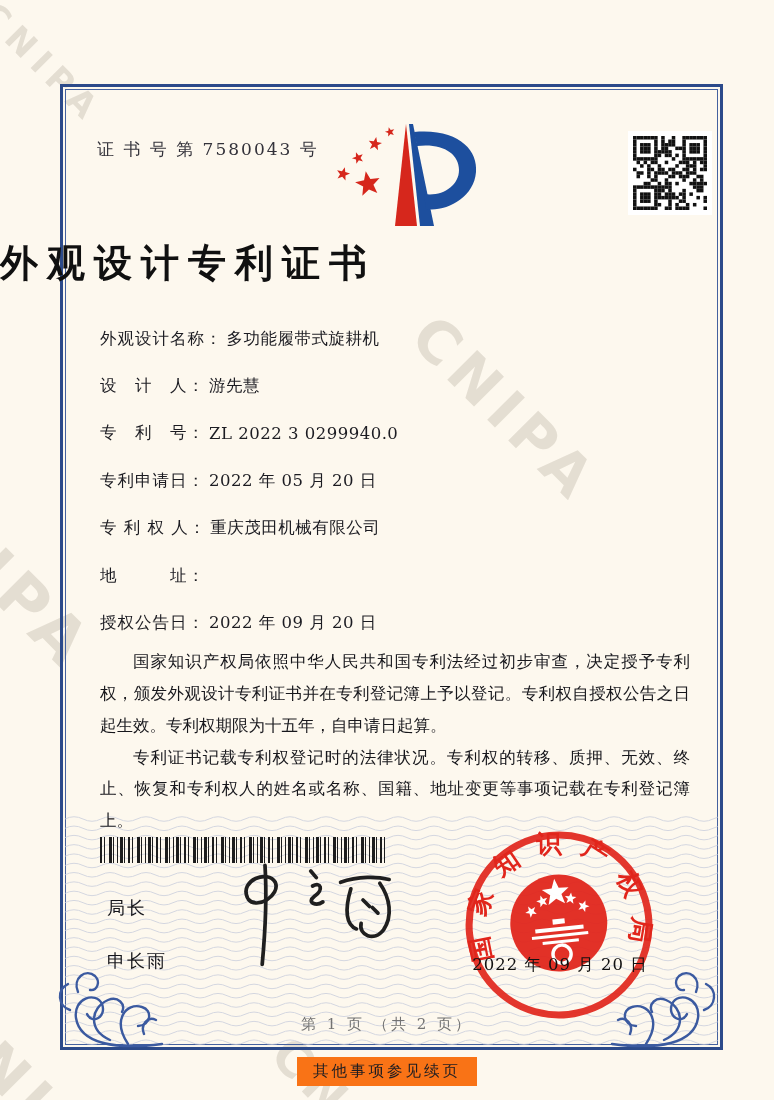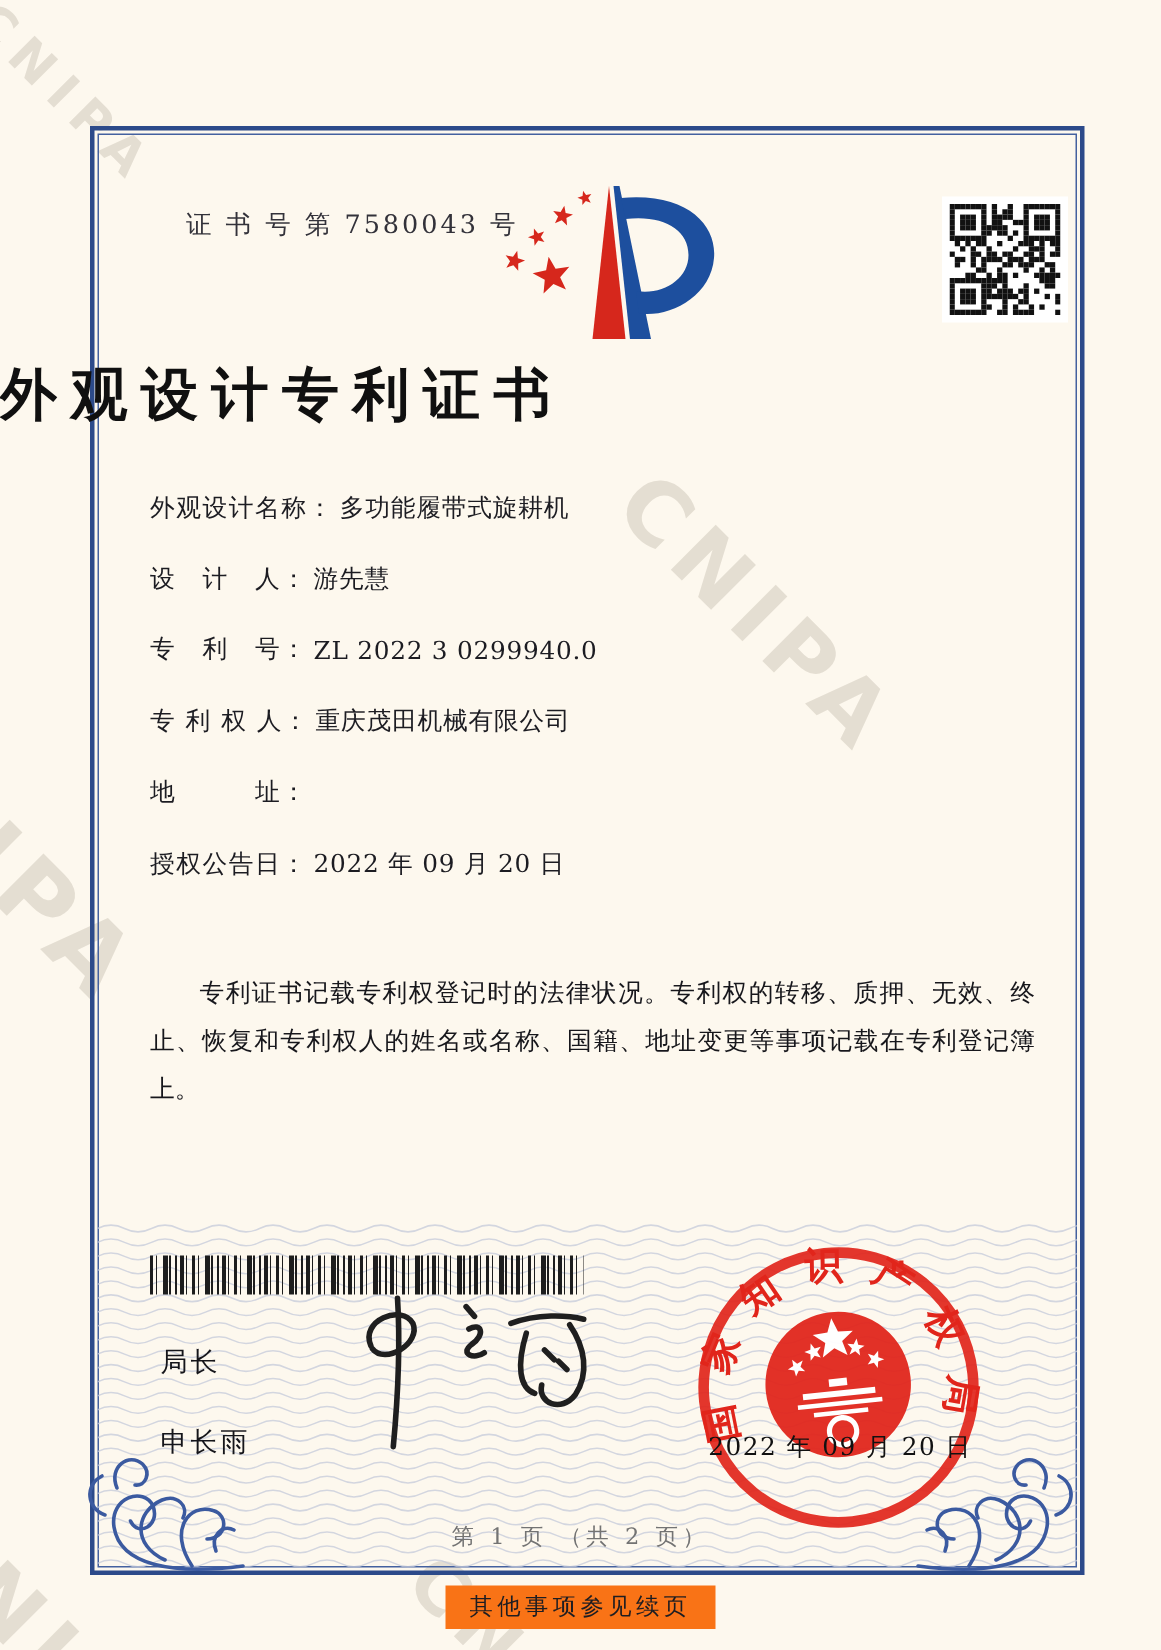--- a/index.html
+++ b/index.html
@@ -26,21 +26,21 @@
     position:absolute;left:60px;top:84px;width:663px;height:966px;
     border:3px solid #2c4a8a;
     box-sizing:border-box;
   }
   #frame-inner{
     position:absolute;inset:2px;border:1px solid #44619f;
   }
   
   #waves{position:absolute;left:2px;top:726px;width:653px;height:232px;opacity:.75;}
   
-  #cert-number{position:absolute;left:97px;top:138px;font-size:17px;letter-spacing:2px;color:#33323a;margin-left:27px;}
+  #cert-number{position:absolute;left:97px;top:138px;font-size:17px;letter-spacing:2px;color:#33323a;}
   #qr-box{position:absolute;left:628px;top:131px;width:84px;height:84px;background:#fff;padding:5px;box-sizing:border-box;}
   #logo{position:absolute;left:318px;top:120px;width:168px;height:114px;}
   #title{
     position:absolute;left:0;right:0;top:238px;
     font-size:38px;font-weight:bold;letter-spacing:9px;color:#101010;
   }
   
   #fields{position:absolute;left:100px;top:315px;width:600px;}
   .field-row{height:47.4px;display:flex;align-items:center;font-size:16.5px;color:#1c1c22;}
   .field-label{white-space:pre;letter-spacing:1px;}
@@ -409,33 +409,38 @@
   </div>
   <div class="field-row">
     <span class="field-label">设　计　人：</span>
     <span class="field-value">游先慧</span>
   </div>
   <div class="field-row">
     <span class="field-label">专　利　号：</span>
     <span class="field-value">ZL 2022 3 0299940.0</span>
   </div>
   <div class="field-row">
+    <span class="field-label">专利申请日：</span>
+    <span class="field-value">2022 年 05 月 20 日</span>
+  </div>
+  <div class="field-row">
     <span class="field-label">专 利 权 人：</span>
     <span class="field-value">重庆茂田机械有限公司</span>
   </div>
   <div class="field-row">
     <span class="field-label">地　　　址：</span>
   </div>
   <div class="field-row">
     <span class="field-label">授权公告日：</span>
     <span class="field-value">2022 年 09 月 20 日</span>
   </div>
 </div>
 
 <div id="body-text">
+  <p>国家知识产权局依照中华人民共和国专利法经过初步审查，决定授予专利权，颁发外观设计专利证书并在专利登记簿上予以登记。专利权自授权公告之日起生效。专利权期限为十五年，自申请日起算。</p>
   <p>专利证书记载专利权登记时的法律状况。专利权的转移、质押、无效、终止、恢复和专利权人的姓名或名称、国籍、地址变更等事项记载在专利登记簿上。</p>
 </div>
 
 <div id="barcode"></div>
 
 <div id="signer-title">局长</div>
 <div id="signer-name">申长雨</div>
 
 <svg id="signature" viewBox="0 0 210 120" xmlns="http://www.w3.org/2000/svg">
   <g stroke="#1f1f1f" stroke-width="4" fill="none" stroke-linecap="round" stroke-linejoin="round">

